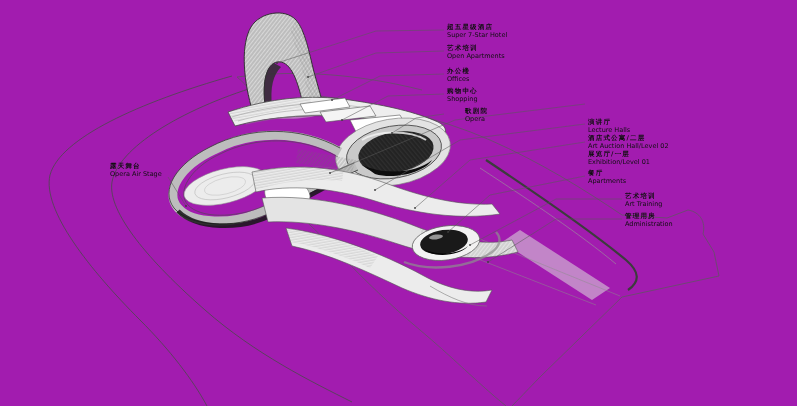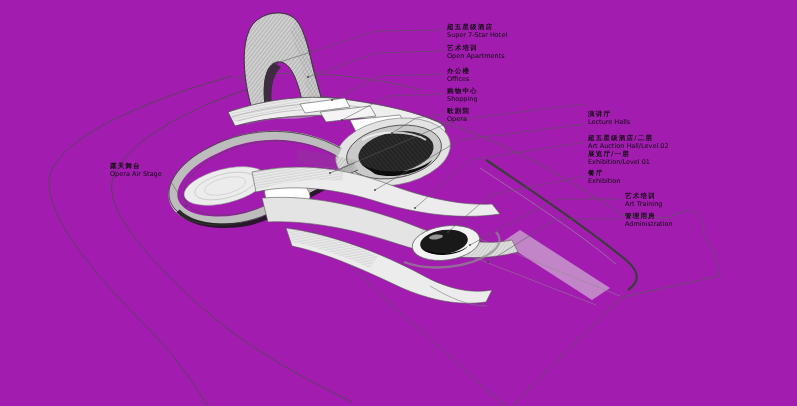--- a/index.html
+++ b/index.html
@@ -150,41 +150,41 @@
   <div class="lbl" style="left:447px;top:67px">
     <div class="zh">办公楼</div>
     <div class="en">Offices</div>
   </div>
 
   <div class="lbl" style="left:447px;top:87px">
     <div class="zh">购物中心</div>
     <div class="en">Shopping</div>
   </div>
 
-  <div class="lbl" style="left:447px;top:107px">
+  <div class="lbl" style="left:465px;top:107px">
     <div class="zh">歌剧院</div>
     <div class="en">Opera</div>
   </div>
 
 
-  <div class="lbl" style="left:588px;top:110px">
+  <div class="lbl" style="left:588px;top:118px">
     <div class="zh">演讲厅</div>
     <div class="en">Lecture Halls</div>
   </div>
 
   <div class="lbl" style="left:588px;top:134px">
-    <div class="zh">超五星级酒店/二层</div>
+    <div class="zh">酒店式公寓/二层</div>
     <div class="en">Art Auction Hall/Level 02</div>
     <div class="zh">展览厅/一层</div>
     <div class="en">Exhibition/Level 01</div>
   </div>
 
   <div class="lbl" style="left:588px;top:169px">
     <div class="zh">餐厅</div>
-    <div class="en">Exhibition</div>
+    <div class="en">Apartments</div>
   </div>
 
   <div class="lbl" style="left:625px;top:192px">
     <div class="zh">艺术培训</div>
     <div class="en">Art Training</div>
   </div>
 
   <div class="lbl" style="left:625px;top:212px">
     <div class="zh">管理用房</div>
     <div class="en">Administration</div>

